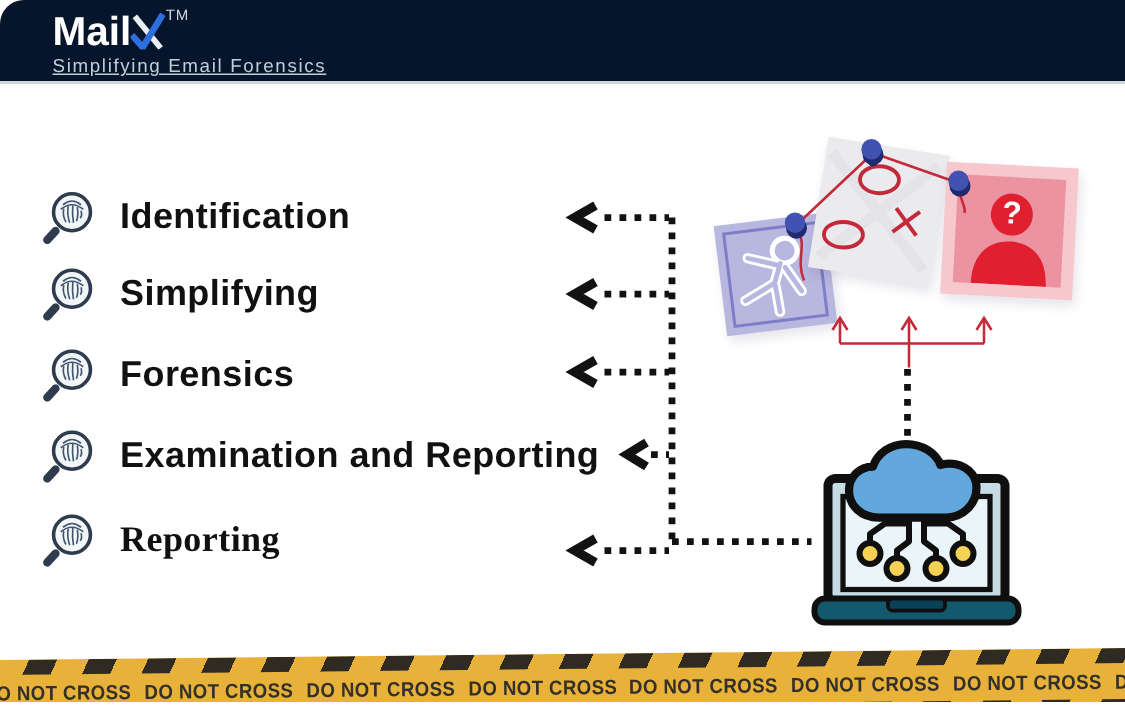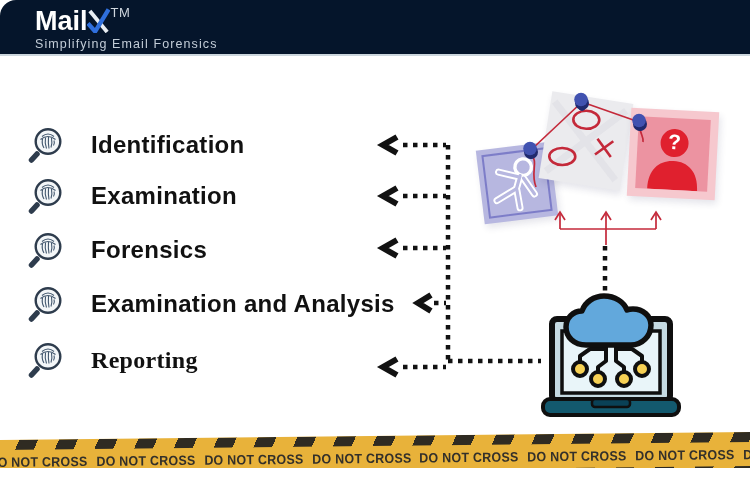--- a/index.html
+++ b/index.html
@@ -13,25 +13,25 @@
   html,body{margin:0;padding:0;background:#ffffff;}
   .page{position:relative;width:750px;height:468px;background:#ffffff;overflow:hidden;
         font-family:"Liberation Sans",sans-serif;}
 
   
   .header{position:absolute;left:0;top:0;width:750px;height:56px;background:var(--header-bg);
           border-top-left-radius:16px;border-bottom:2px solid #ccd6dd;box-sizing:border-box;}
   .logo{position:absolute;left:35px;top:7px;}
   .brand-row{display:flex;align-items:flex-start;color:#ffffff;font-weight:700;font-size:27px;line-height:1.05;}
   .brand-x{margin:1px -1px 0 -1px;}
-  .brand-tm{font-size:13px;color:#cfd6de;font-weight:400;margin:-1px 0 0 2px;letter-spacing:.5px;}
-  .tagline{color:#c3cdd8;font-size:12.5px;letter-spacing:1.1px;margin-top:2px;font-weight:400;}
-
-  
-  .step{position:absolute;left:28px;display:flex;align-items:center;gap:25px;height:38px;}
+  .brand-tm{font-size:10px;color:#cfd6de;font-weight:400;margin:-1px 0 0 2px;letter-spacing:.5px;}
+  .tagline{color:#c3cdd8;font-size:12.5px;letter-spacing:1.1px;margin-top:2px;font-weight:400;text-decoration:underline;}
+
+  
+  .step{position:absolute;left:28px;display:flex;align-items:center;gap:14px;height:38px;}
   .step-label{font-size:24px;font-weight:700;color:var(--text-dark);letter-spacing:.3px;white-space:nowrap;}
   .s1{top:126px;} .s2{top:177px;} .s3{top:231px;} .s4{top:285px;} .s5{top:341px;font-family:Liberation Serif, serif;}
 
   
   .overlay{position:absolute;left:0;top:0;width:750px;height:480px;pointer-events:none;}
   .z1{z-index:1;} .z2{z-index:2;} .z3{z-index:3;}
   .dot-line{stroke:var(--connector-black);stroke-width:4.5;fill:none;stroke-dasharray:4.5 5.5;}
   .chevron{stroke:var(--connector-black);stroke-width:6;fill:none;}
   .red-line{stroke:var(--evidence-red);stroke-width:1.7;fill:none;}
   .pin-base{fill:var(--pin-dark);} .pin-top{fill:var(--pin-blue);}
@@ -102,21 +102,21 @@
       <g stroke="#41566d" stroke-width="1.1" fill="none">
         <path d="M14,10.5 Q20,5.5 26,10.5"></path>
           <path d="M12.5,13.5 Q20,7.5 27.5,13.5"></path>
         <path d="M14.5,13 Q13.5,18 16,22"></path>
           <path d="M17.5,11.5 Q16.5,17 18.5,22.5"></path>
         <path d="M20.5,11 Q20,17 21,22.5"></path>
           <path d="M23.5,12 Q24.5,17 23,21.5"></path>
         <path d="M26,14.5 Q27,17.5 25.5,19.5"></path>
       </g>
     </svg>
-    <span class="step-label">Examination</span>
+    <span class="step-label">Simplifying</span>
   </div>
 
   <div class="step s3">
     <svg width="38" height="38" viewBox="0 0 38 38">
       <line x1="9" y1="28" x2="3.5" y2="34" stroke="#2e3c4d" stroke-width="5.5" stroke-linecap="round"></line>
       <circle cx="20" cy="15.5" r="12.3" fill="#f3f6f8" stroke="#2e3c4d" stroke-width="2.4"></circle>
       <g stroke="#41566d" stroke-width="1.1" fill="none">
         <path d="M14,10.5 Q20,5.5 26,10.5"></path>
           <path d="M12.5,13.5 Q20,7.5 27.5,13.5"></path>
         <path d="M14.5,13 Q13.5,18 16,22"></path>
@@ -136,21 +136,21 @@
       <g stroke="#41566d" stroke-width="1.1" fill="none">
         <path d="M14,10.5 Q20,5.5 26,10.5"></path>
           <path d="M12.5,13.5 Q20,7.5 27.5,13.5"></path>
         <path d="M14.5,13 Q13.5,18 16,22"></path>
           <path d="M17.5,11.5 Q16.5,17 18.5,22.5"></path>
         <path d="M20.5,11 Q20,17 21,22.5"></path>
           <path d="M23.5,12 Q24.5,17 23,21.5"></path>
         <path d="M26,14.5 Q27,17.5 25.5,19.5"></path>
       </g>
     </svg>
-    <span class="step-label">Examination and Analysis</span>
+    <span class="step-label">Examination and Reporting</span>
   </div>
 
   <div class="step s5">
     <svg width="38" height="38" viewBox="0 0 38 38">
       <line x1="9" y1="28" x2="3.5" y2="34" stroke="#2e3c4d" stroke-width="5.5" stroke-linecap="round"></line>
       <circle cx="20" cy="15.5" r="12.3" fill="#f3f6f8" stroke="#2e3c4d" stroke-width="2.4"></circle>
       <g stroke="#41566d" stroke-width="1.1" fill="none">
         <path d="M14,10.5 Q20,5.5 26,10.5"></path>
           <path d="M12.5,13.5 Q20,7.5 27.5,13.5"></path>
         <path d="M14.5,13 Q13.5,18 16,22"></path>

